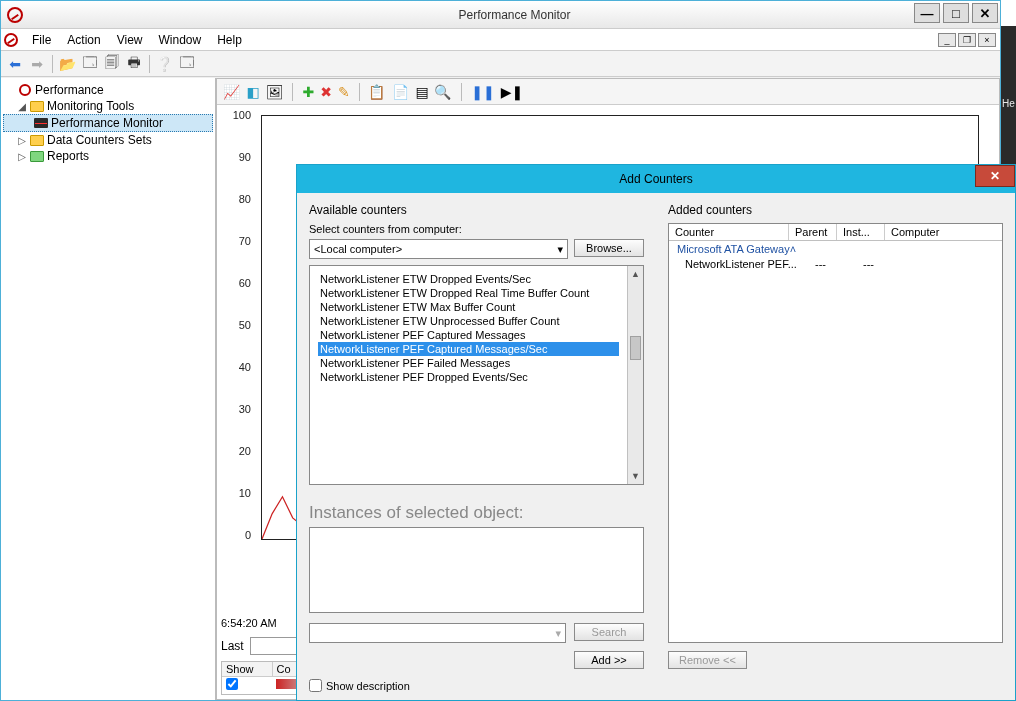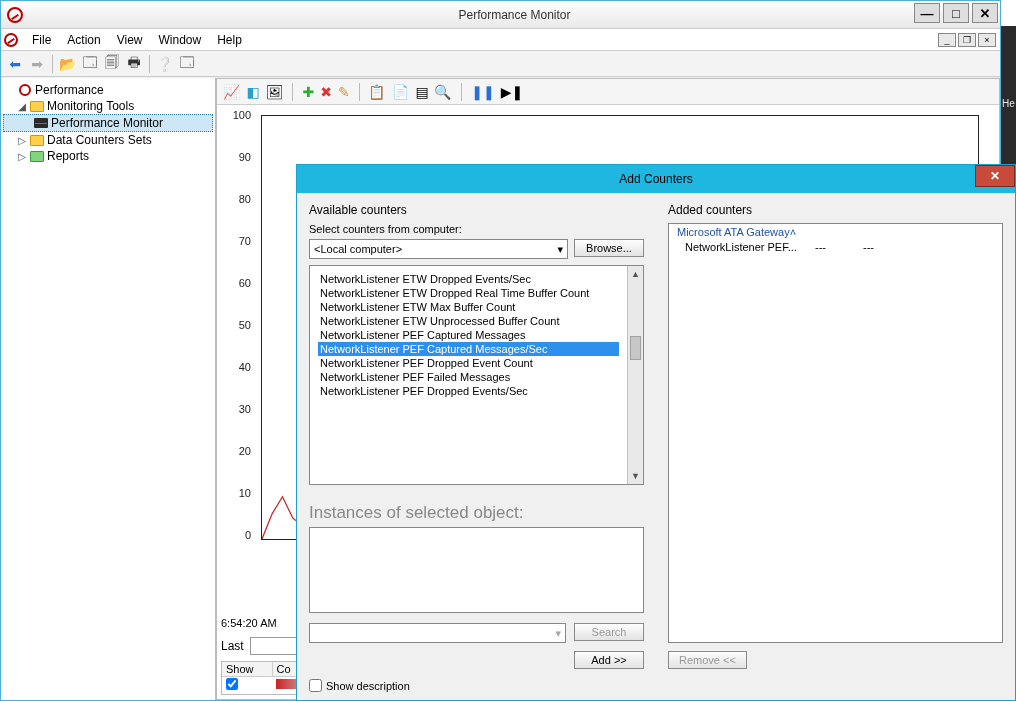--- a/index.html
+++ b/index.html
@@ -267,21 +267,20 @@
           <button class="btn">Browse...</button>
         </div>
         <div class="listbox" style="height:160px">
           <div class="items" id="counter-items">
               <div class="li">NetworkListener ETW Dropped Events/Sec</div>
               <div class="li">NetworkListener ETW Dropped Real Time Buffer Count</div>
               <div class="li">NetworkListener ETW Max Buffer Count</div>
               <div class="li">NetworkListener ETW Unprocessed Buffer Count</div>
               <div class="li">NetworkListener PEF Captured Messages</div>
               <div class="li sel">NetworkListener PEF Captured Messages/Sec</div>
-              <div class="li">NetworkListener PEF Dropped Event Count</div>
               <div class="li">NetworkListener PEF Failed Messages</div>
               <div class="li">NetworkListener PEF Dropped Events/Sec</div>
             </div>
           <div class="sb">
               <div class="up">▲</div>
               <div class="thumb"></div>
               <div class="dn">▼</div>
             </div>
         </div>
         <div class="inst-label">Instances of selected object:</div>
@@ -294,20 +293,26 @@
           <button class="btn" disabled="">Search</button>
         </div>
         <div class="addrow">
           <button class="btn">Add &gt;&gt;</button>
         </div>
       </div>
 
       <div class="col">
         <div class="grouplabel">Added counters</div>
         <div class="added-table">
+          <div class="hdr">
+            <div style="flex:0 0 120px">Counter</div>
+            <div style="flex:0 0 48px">Parent</div>
+            <div style="flex:0 0 48px">Inst...</div>
+            <div style="flex:1">Computer</div>
+          </div>
           <div class="body-rows">
             <div class="grp">
                 <span>Microsoft ATA Gateway</span>
                 <span>˄</span>
               </div>
             <div class="rw">
               <span>NetworkListener PEF...</span>
               <span style="flex:0 0 48px">---</span>
               <span style="flex:0 0 48px">---</span>
               <span></span>

